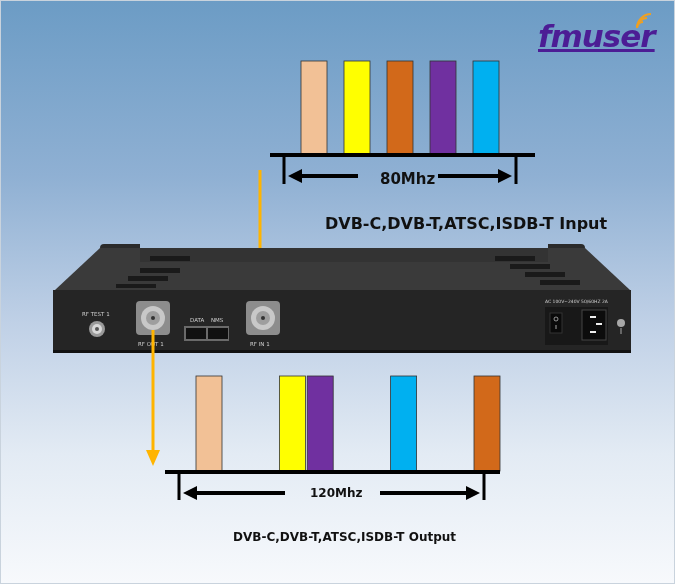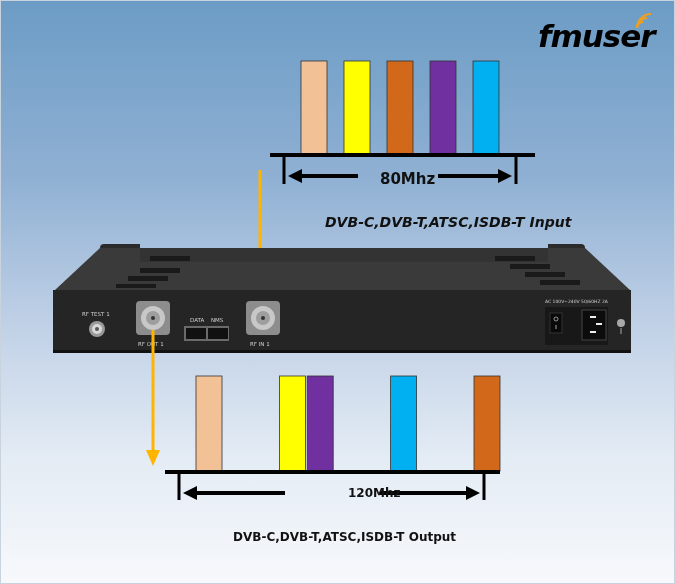--- a/index.html
+++ b/index.html
@@ -5,21 +5,21 @@
   html, body { margin: 0; padding: 0; }
   body { width: 675px; height: 584px; overflow: hidden; position: relative;
     font-family: "Liberation Sans", "DejaVu Sans", sans-serif; }
   .stage { position: absolute; left: 0; top: 0; width: 675px; height: 584px;
     background: linear-gradient(180deg, #6c9cc5 0%, #8fb0d3 30%, #bfd0e6 55%, #e3ebf4 78%, #f7f9fc 100%);
     border: 1px solid #c9d3dd; box-sizing: border-box; }
   svg { position: absolute; left: 0; top: 0; }
   .lbl { position: absolute; font-weight: bold; color: #111; white-space: nowrap;
     font-family: "DejaVu Sans", sans-serif; }
   .logo { position: absolute; left: 538px; top: 18px; font-size: 31px; font-weight: bold; font-style: italic;
-    color: #000000; font-family: "DejaVu Sans", sans-serif; letter-spacing: -1px; }
+    color: #4c1d95; font-family: "DejaVu Sans", sans-serif; letter-spacing: -1px; text-decoration: underline; }
   .dev-text { fill: #cfcfcf; font-size: 5.5px; font-family: "DejaVu Sans", sans-serif; }
 </style>
 </head>
 <body>
 
 <div class="stage"></div>
 
 <div class="logo">
   <span>fmuser</span>
 </div>
@@ -147,15 +147,15 @@
   <line x1="484" y1="472" x2="484" y2="500" stroke="#000" stroke-width="3"></line>
   <g>
     <line x1="193" y1="493" x2="285" y2="493" stroke="#000" stroke-width="4"></line>
     <polygon points="183,493 197,486 197,500" fill="#000"></polygon>
     <line x1="380" y1="493" x2="468" y2="493" stroke="#000" stroke-width="4"></line>
     <polygon points="480,493 466,486 466,500" fill="#000"></polygon>
   </g>
 </svg>
 
 <div class="lbl" style="left:380px;top:170px;font-size:15px;">80Mhz</div>
-<div class="lbl" style="left:325px;top:214px;font-size:14px;font-style:italic;">DVB-C,DVB-T,ATSC,ISDB-T Input</div>
-<div class="lbl" style="left:310px;top:486px;font-size:12px;margin-left:38px;">120Mhz</div>
+<div class="lbl" style="left:325px;top:214px;font-size:16px;">DVB-C,DVB-T,ATSC,ISDB-T Input</div>
+<div class="lbl" style="left:310px;top:486px;font-size:12px;">120Mhz</div>
 <div class="lbl" style="left:233px;top:530px;font-size:12px;">DVB-C,DVB-T,ATSC,ISDB-T Output</div>
 
 </body></html>

